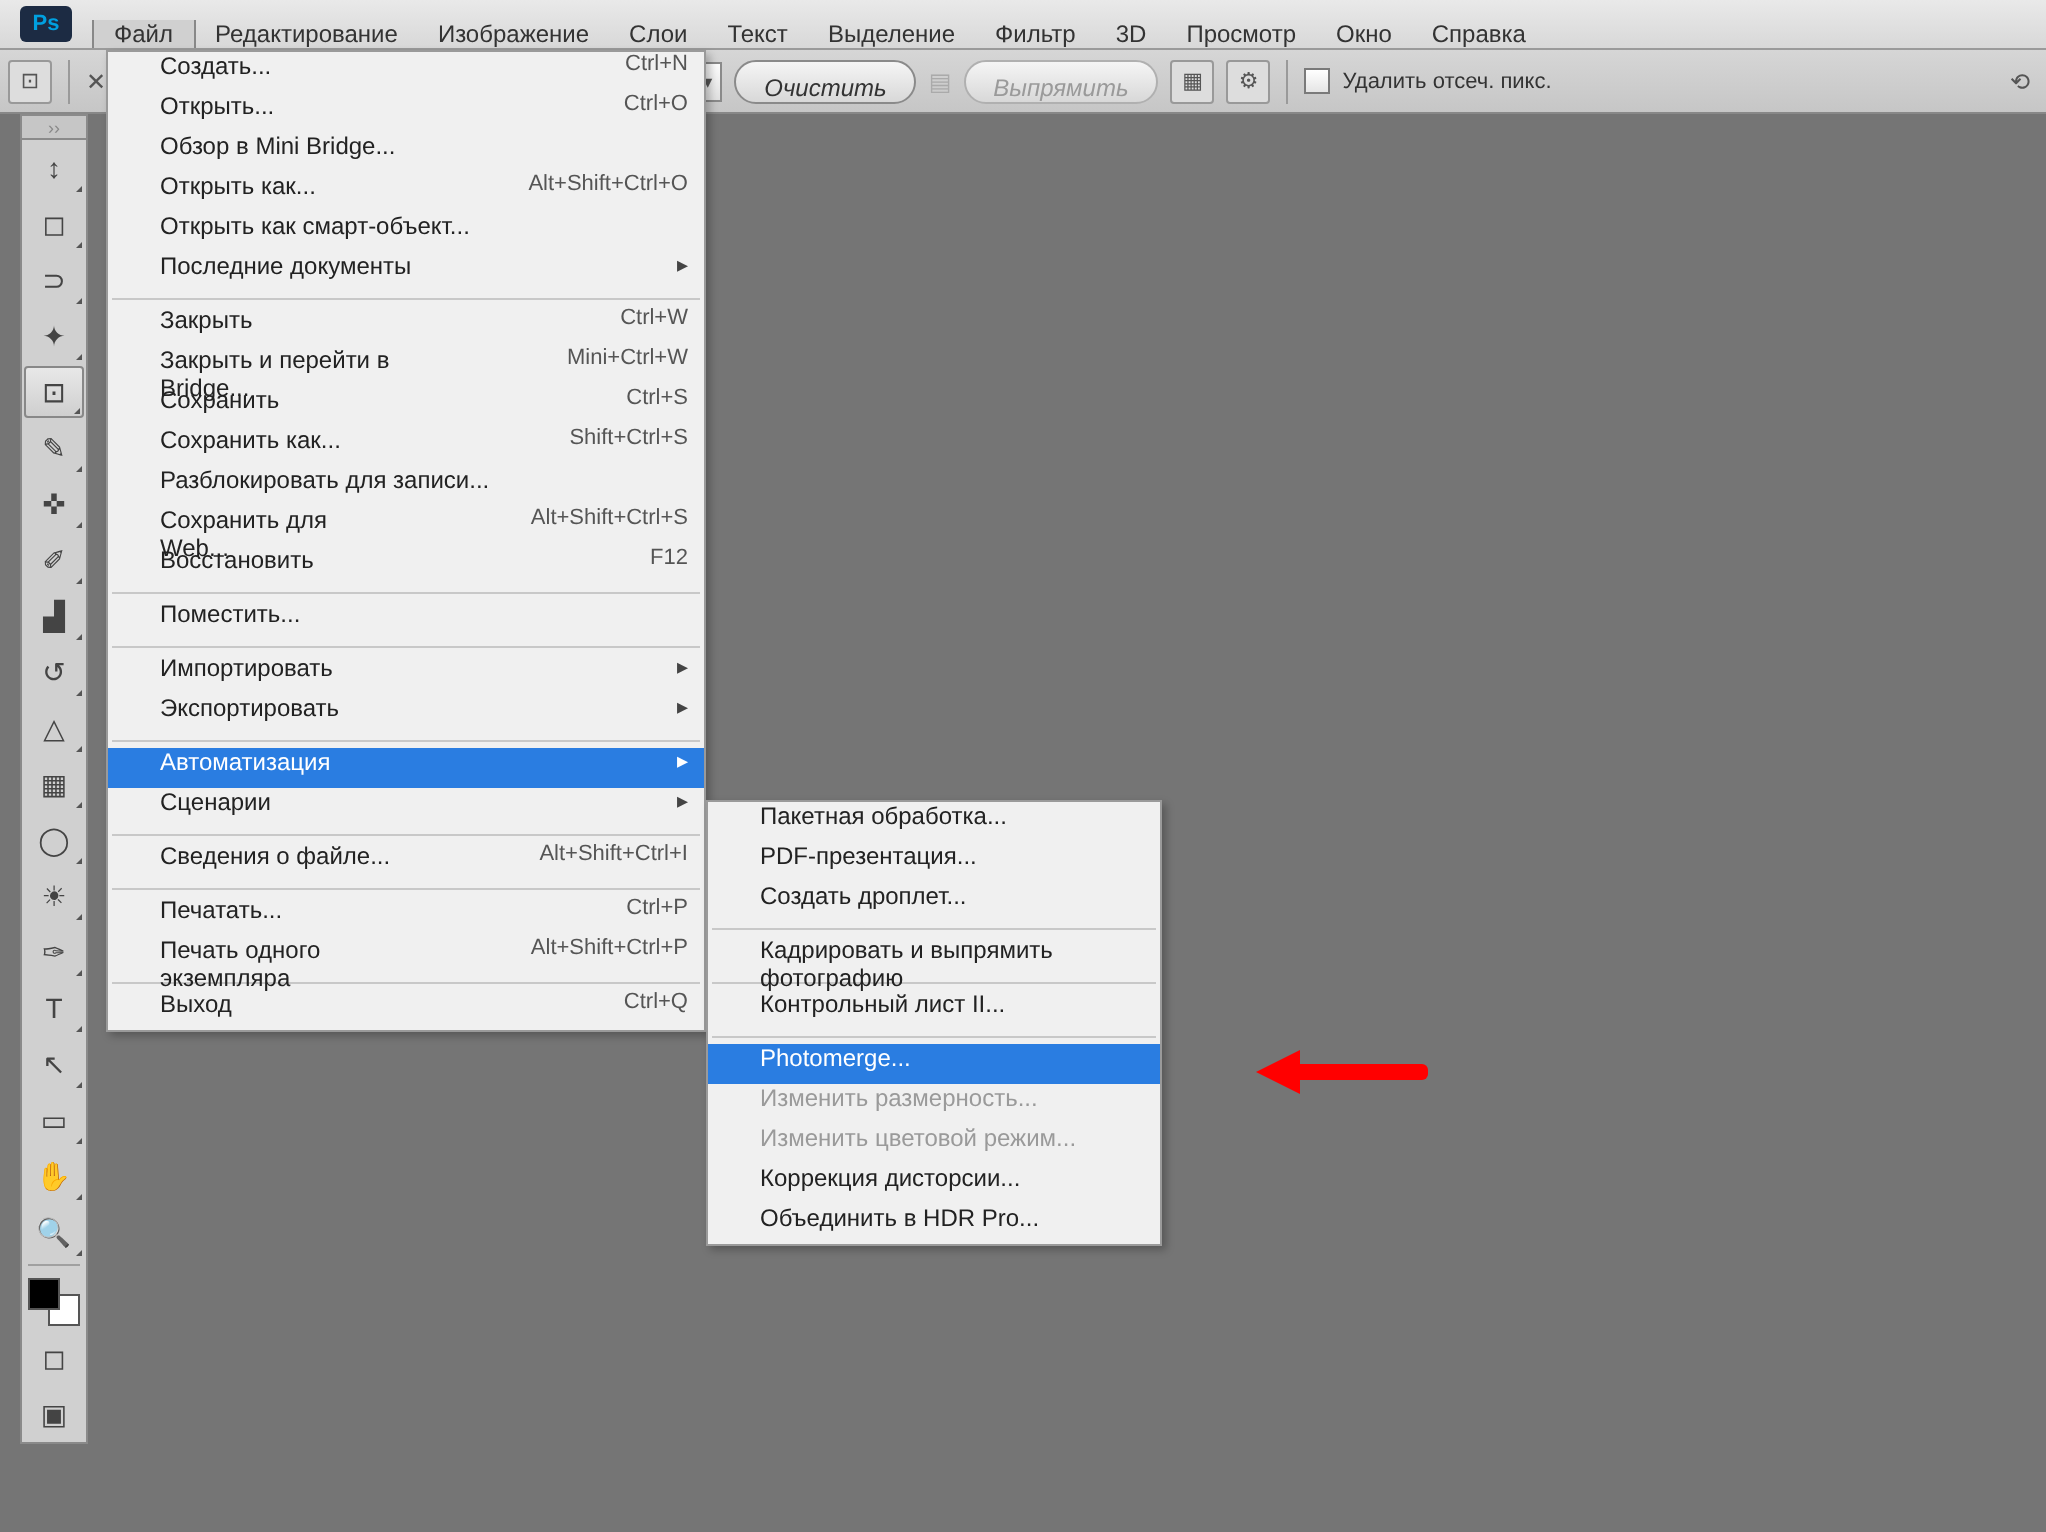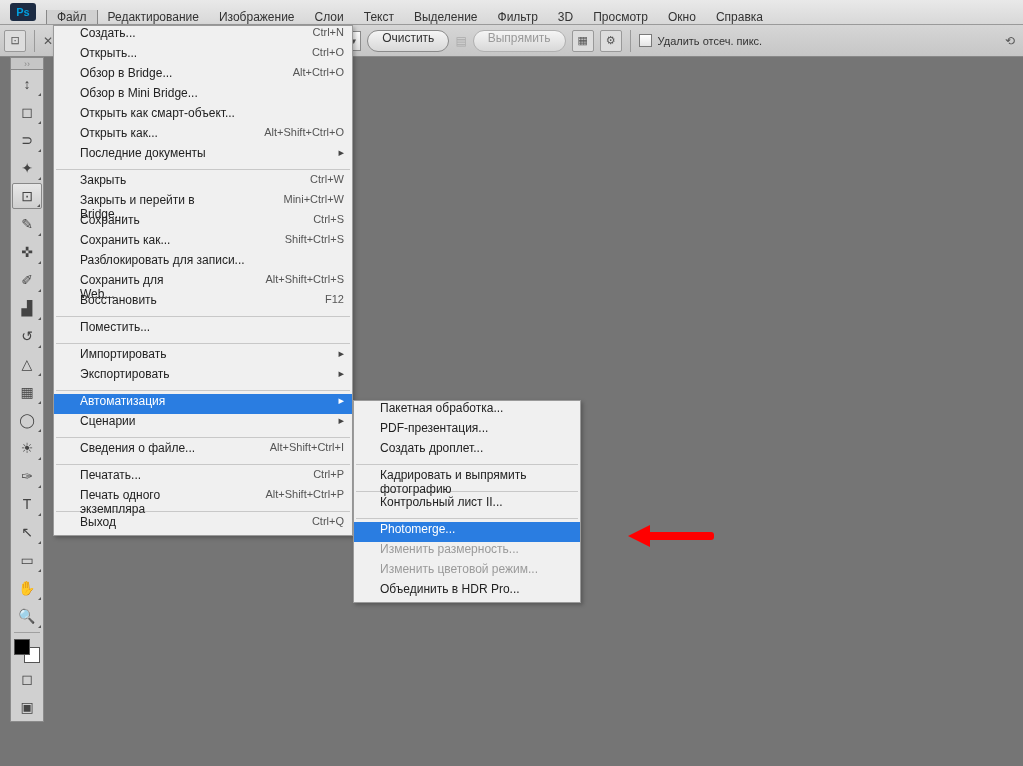--- a/index.html
+++ b/index.html
@@ -9,21 +9,21 @@
 .ps-logo { width: 26px; display: flex; align-items: center; justify-content: center; font-weight: bold; color: #00a0e0; background: #1c2b43; border-radius: 3px; margin: 3px 10px 3px 0; font-size: 11px; text-align: center; }
 .menu-item { padding: 0 10px; display: flex; align-items: center; color: #333; cursor: default; }
 .menu-item.active { background: #d0d0d0; border: 1px solid #888; border-top: none; border-bottom: none; }
 
 .optbar { height: 32px; background: linear-gradient(#d6d6d6,#c6c6c6); border-bottom: 1px solid #888; display: flex; align-items: center; padding: 0 4px; gap: 6px; }
 .opt-icon { width: 22px; height: 22px; border: 1px solid #999; background: #ddd; border-radius: 2px; display:flex;align-items:center;justify-content:center;color:#555;font-size:11px; }
 .opt-sep { width: 1px; height: 22px; background: #9a9a9a; margin: 0 2px; }
 .txtfield { height: 20px; width: 60px; background: #fff; border: 1px solid #8a8a8a; }
 .unitsel { height: 20px; width: 82px; background: linear-gradient(#fdfdfd,#e0e0e0); border: 1px solid #8a8a8a; display:flex;align-items:center;justify-content:space-between;padding:0 4px;font-size:11px;color:#333; }
 .chev { font-size: 9px; color: #555; }
-.btn { height: 22px; padding: 0 14px; background: linear-gradient(#f5f5f5,#d8d8d8); border: 1px solid #8a8a8a; border-radius: 11px; display:flex;align-items:flex-start;color:#333; }
+.btn { height: 22px; padding: 0 14px; background: linear-gradient(#f5f5f5,#d8d8d8); border: 1px solid #8a8a8a; border-radius: 11px; display:flex;align-items:flex-end;color:#333;font-style:italic; }
 .btn.dis { color: #9a9a9a; border-color: #b0b0b0; }
 .chk { width: 13px; height: 13px; border: 1px solid #7a7a7a; background: linear-gradient(#fff,#e5e5e5); }
 .plaintxt { color: #333; font-size: 11px; }
 .reset-ic { width: 18px; height: 18px; display:flex;align-items:center;justify-content:center; color:#555; }
 
 .toolbar { position: absolute; left: 10px; top: 57px; width: 34px; background: #d0d0d0; border: 1px solid #8a8a8a; display: flex; flex-direction: column; align-items: center; }
 .tabbar { position: absolute; left: 10px; top: 57px; width: 34px; height: 12px; background: #c6c6c6; border: 1px solid #8a8a8a; border-bottom: none; display:flex;align-items:center;justify-content:center;color:#888;font-size:9px; }
 .toolbar .tool { width: 30px; height: 26px; margin: 1px 0; display:flex;align-items:center;justify-content:center; color:#444; font-size: 14px; position: relative; }
 .toolbar .tool.sel { background: linear-gradient(#e8e8e8,#cfcfcf); border: 1px solid #888; border-radius: 2px; }
 .toolbar .tool .tri { position: absolute; right: 1px; bottom: 1px; width: 0; height: 0; border-left: 3px solid transparent; border-bottom: 3px solid #555; }
@@ -139,33 +139,29 @@
 <div class="ddmenu menu1" id="menu1">
     <div class="row">
       <span>Создать...</span>
       <span class="sc">Ctrl+N</span>
     </div>
     <div class="row">
       <span>Открыть...</span>
       <span class="sc">Ctrl+O</span>
     </div>
     <div class="row">
-      <span>Обзор в Bridge...</span>
-      <span class="sc">Alt+Ctrl+O</span>
-    </div>
-    <div class="row">
       <span>Обзор в Mini Bridge...</span>
-    </div>
-    <div class="row">
-      <span>Открыть как смарт-объект...</span>
     </div>
     <div class="row">
       <span>Открыть как...</span>
       <span class="sc">Alt+Shift+Ctrl+O</span>
     </div>
+    <div class="row">
+      <span>Открыть как смарт-объект...</span>
+    </div>
     <div class="row hassub">
       <span>Последние документы</span>
     </div>
     <div class="sep"></div>
     <div class="row">
       <span>Закрыть</span>
       <span class="sc">Ctrl+W</span>
     </div>
     <div class="row">
       <span>Закрыть и перейти в Bridge...</span>
@@ -249,20 +245,23 @@
     </div>
     <div class="sep"></div>
     <div class="row hl">
       <span>Photomerge...</span>
     </div>
     <div class="row dis">
       <span>Изменить размерность...</span>
     </div>
     <div class="row dis">
       <span>Изменить цветовой режим...</span>
+    </div>
+    <div class="row">
+      <span>Коррекция дисторсии...</span>
     </div>
     <div class="row">
       <span>Объединить в HDR Pro...</span>
     </div>
   </div>
 
 <div class="arrow">
   <div class="head"></div>
     <div class="shaft"></div>
 </div>

